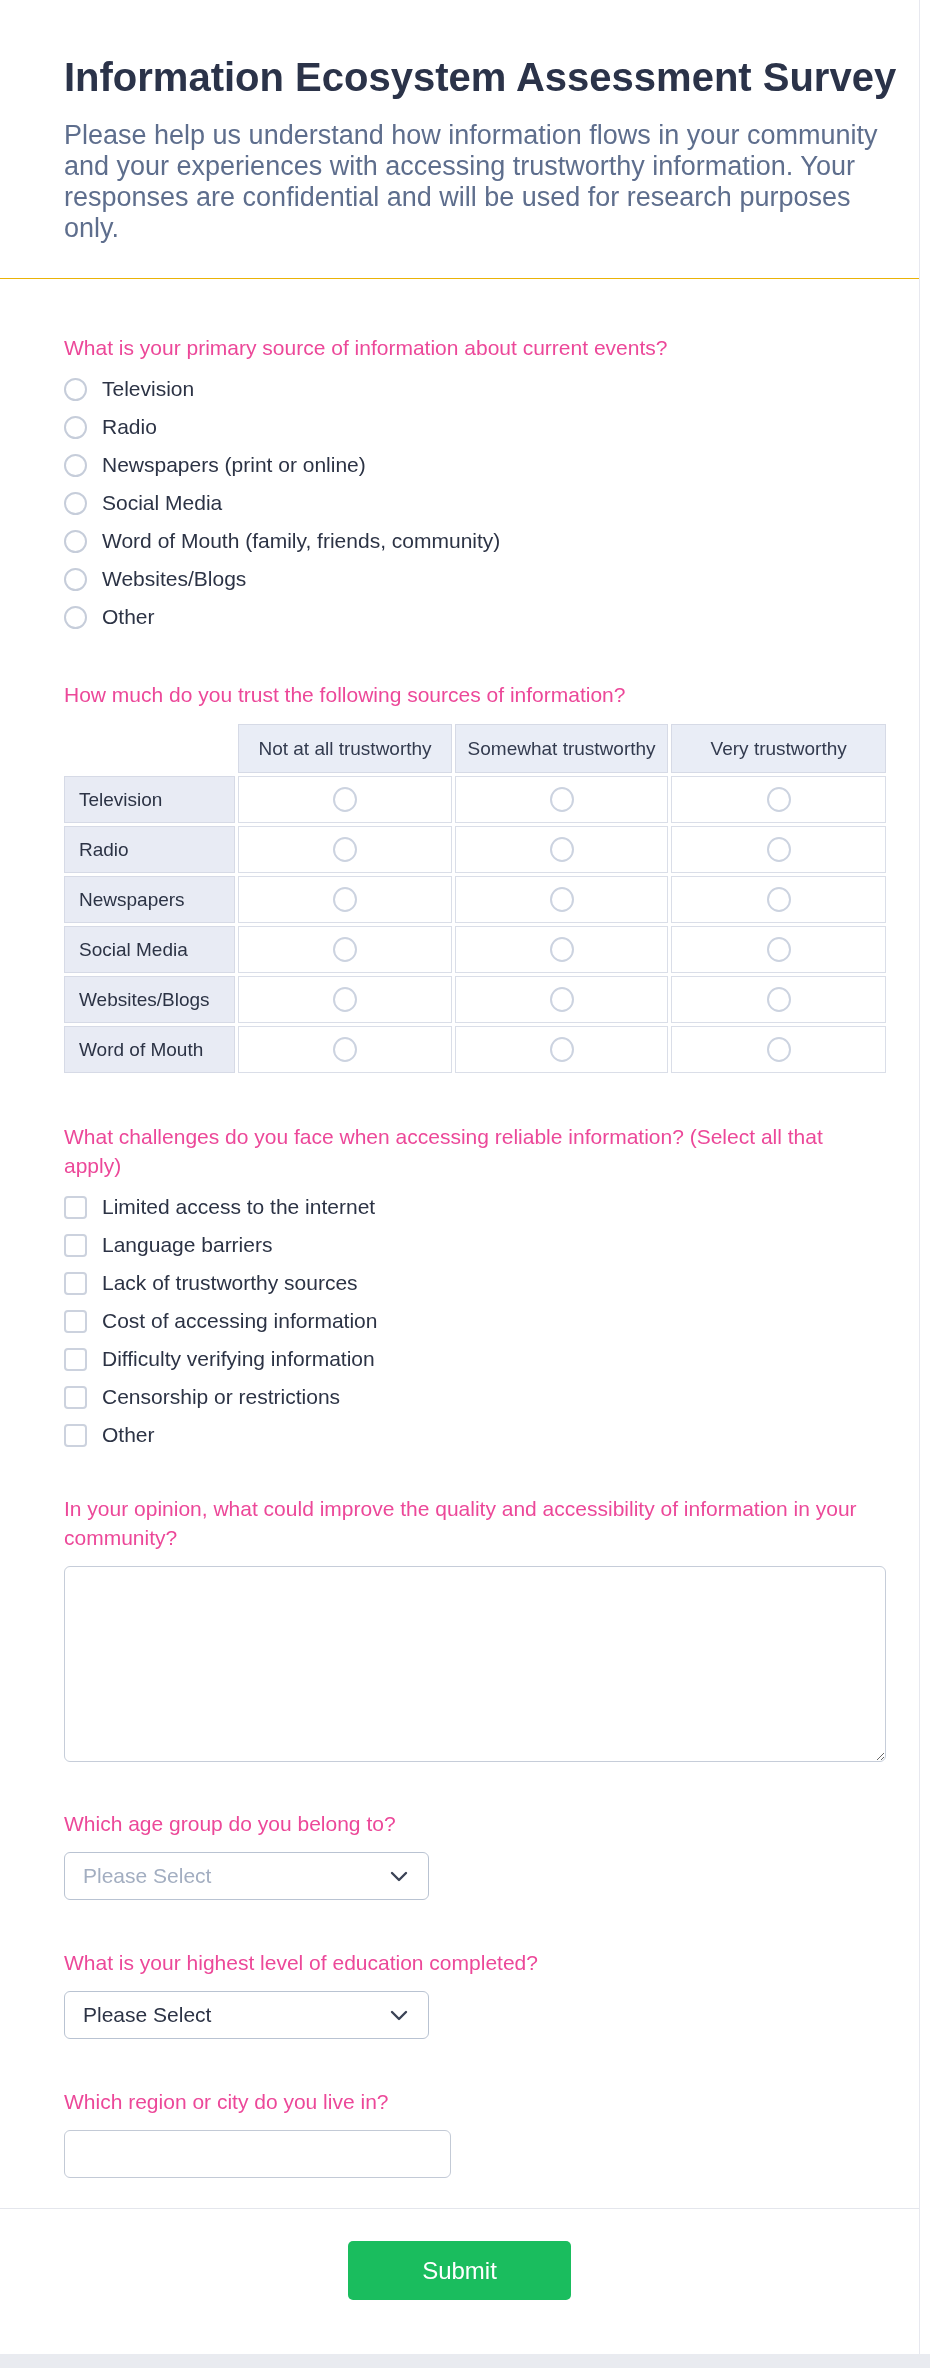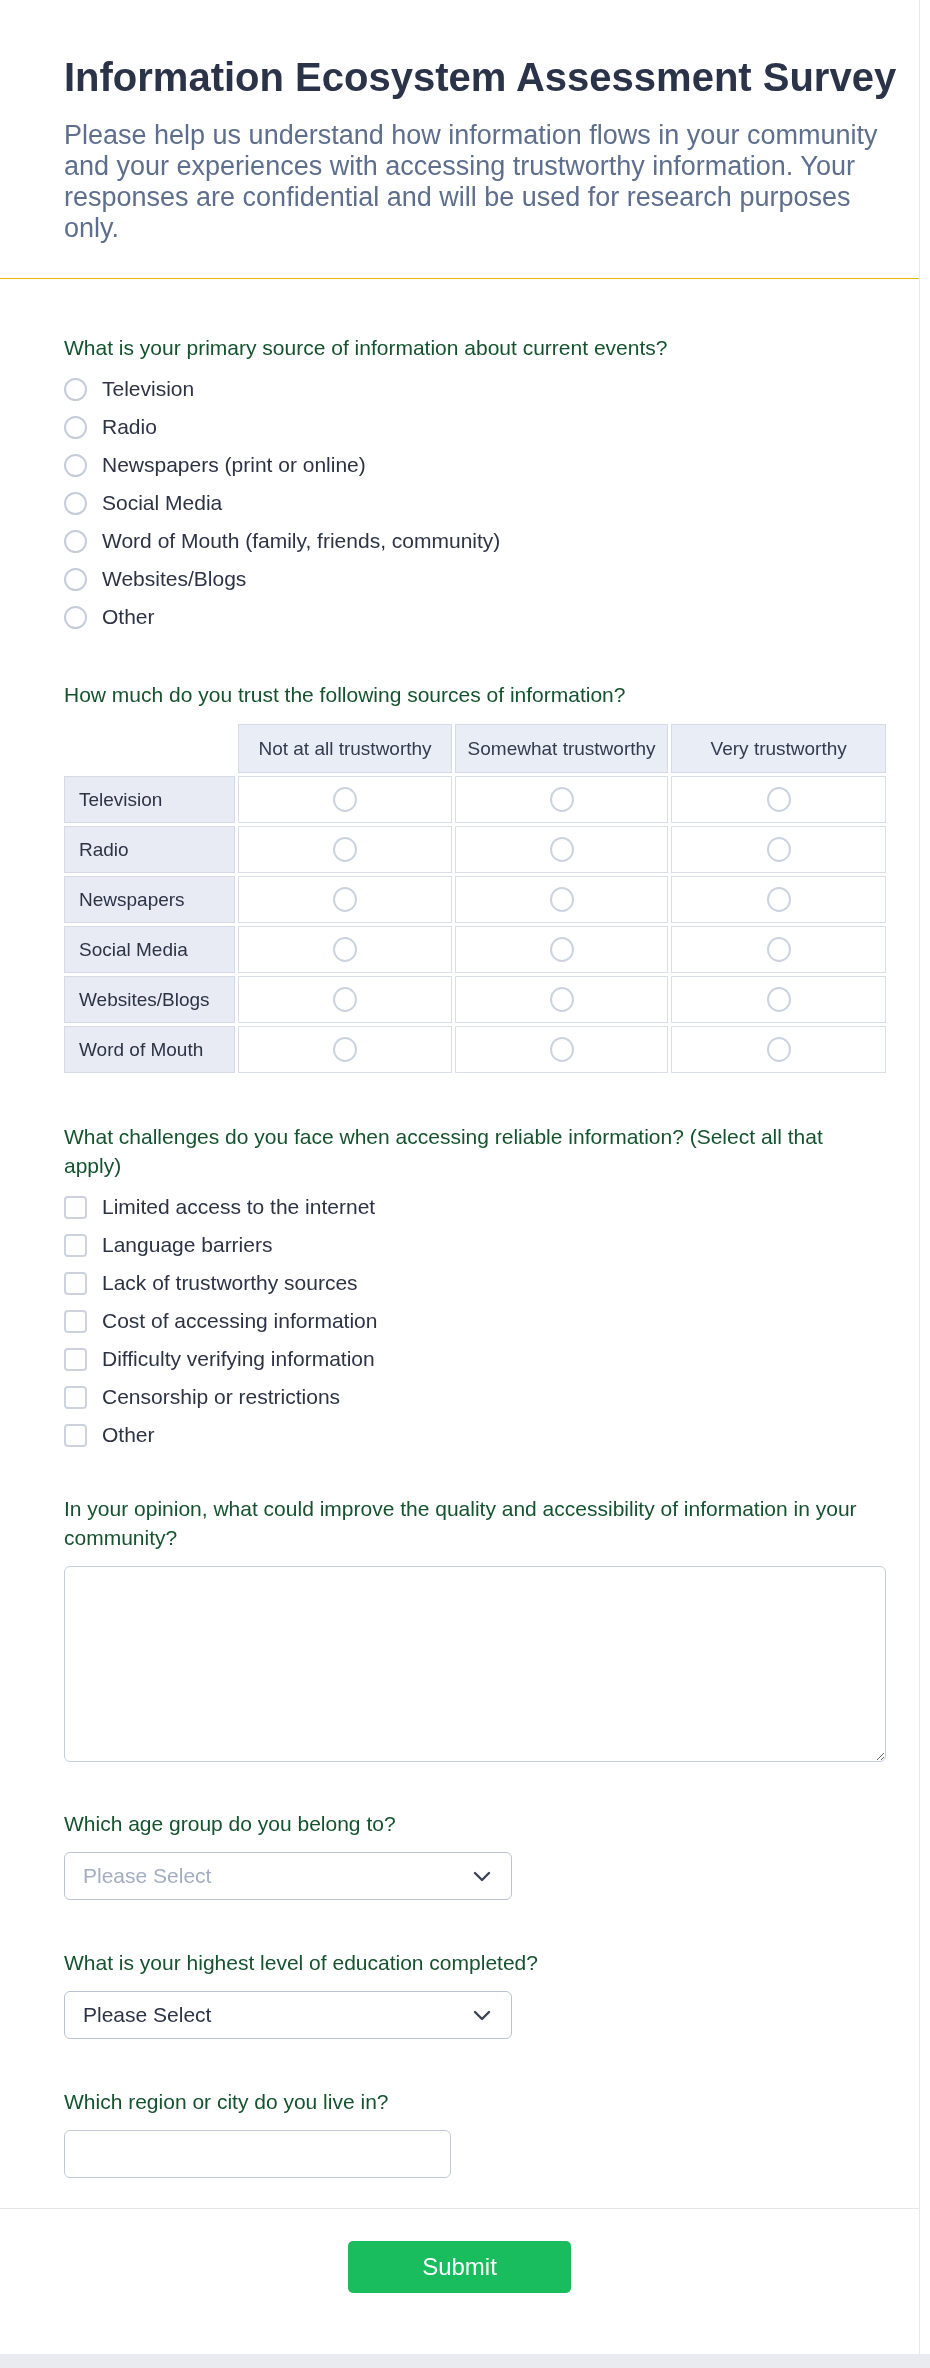--- a/index.html
+++ b/index.html
@@ -9,21 +9,21 @@
     border-right:1px solid #e7e8ef; overflow:hidden; }
   .bottom-strip { width:930px; height:14px; background:#e9ebf0; }
 
   
   .form-header { padding:48px 10px 34px 64px; border-bottom:1px solid #eab308; }
   .form-title { font-size:40px; line-height:59px; font-weight:700; color:#2b3349; max-width:846px; }
   .form-subtitle { margin-top:13px; font-size:27px; line-height:31px; color:#5e6e8d; max-width:845px; }
 
   
   .form-main { padding:0 34px 0 64px; }
-  .q-label { font-size:21px; line-height:29px; font-weight:500; color:#14532d; }
+  .q-label { font-size:21px; line-height:29px; font-weight:500; color:#ec4899; }
   .q1 { margin-top:54px; } .q2 { margin-top:44px; } .q3 { margin-top:46px; }
   .q4 { margin-top:40px; } .q5 { margin-top:47px; } .q6 { margin-top:48px; } .q7 { margin-top:48px; }
   .q3 .q-label { max-width:830px; }
   .q4 .q-label { max-width:822px; }
 
   .opt-list { list-style:none; margin-top:8px; }
   .opt-row { height:38px; display:flex; align-items:center; }
   .radio-circle { width:23px; height:23px; border:2px solid #c6cdda; border-radius:50%;
     background:#fff; flex:0 0 auto; }
   .checkbox-square { width:23px; height:23px; border:2px solid #ccd2de; border-radius:4px;
@@ -41,34 +41,34 @@
     text-align:left; padding-left:14px; color:#2c3345; }
   .matrix tbody td { height:47px; background:#ffffff; border-color:#dadee8; text-align:center;
     vertical-align:middle; }
   .matrix-radio { display:inline-block; width:24px; height:25px; border:2px solid #ccd3e0;
     border-radius:50%; background:#fff; vertical-align:middle; }
 
   
   textarea.big-text { display:block; margin-top:14px; width:822px; height:196px;
     border:1px solid #c6cdd9; border-radius:6px; resize:both;
     font-family:"Liberation Sans", sans-serif; font-size:21px; color:#2c3345; padding:12px 14px; }
-  .select-box { margin-top:14px; width:448px; height:48px; border:1.5px solid #b9c3d2;
+  .select-box { margin-top:14px; width:365px; height:48px; border:1.5px solid #b9c3d2;
     border-radius:6px; background:#fff; display:flex; align-items:center;
     padding:0 20px 0 18px; position:relative; cursor:pointer; }
   .select-box .sel-text { font-size:21px; flex:1 1 auto; white-space:nowrap; overflow:hidden; }
   .sel-text.placeholder { color:#a3aec1; }
   .sel-text.value { color:#2c3345; }
   .chevron { flex:0 0 auto; }
   input.text-input { display:block; margin-top:14px; width:387px; height:48px;
     border:1px solid #c3cad6; border-radius:6px; font-family:"Liberation Sans", sans-serif;
     font-size:21px; color:#2c3345; padding:0 16px; background:#fff; }
 
   
   .form-footer { margin-top:30px; border-top:1px solid #e4e6ec; }
-  .submit-btn { display:block; margin:32px auto 0 auto; width:223px; height:52px;
+  .submit-btn { display:block; margin:32px auto 0 auto; width:223px; height:59px;
     background:#1abd5e; color:#ffffff; font-family:"Liberation Sans", sans-serif;
     font-size:24px; font-weight:500; border:none; border-radius:5px; cursor:pointer; }
 </style>
 </head>
 <body>
 
 <div class="card">
 
   <div class="form-header">
     <h1 class="form-title">Information Ecosystem Assessment Survey</h1>

